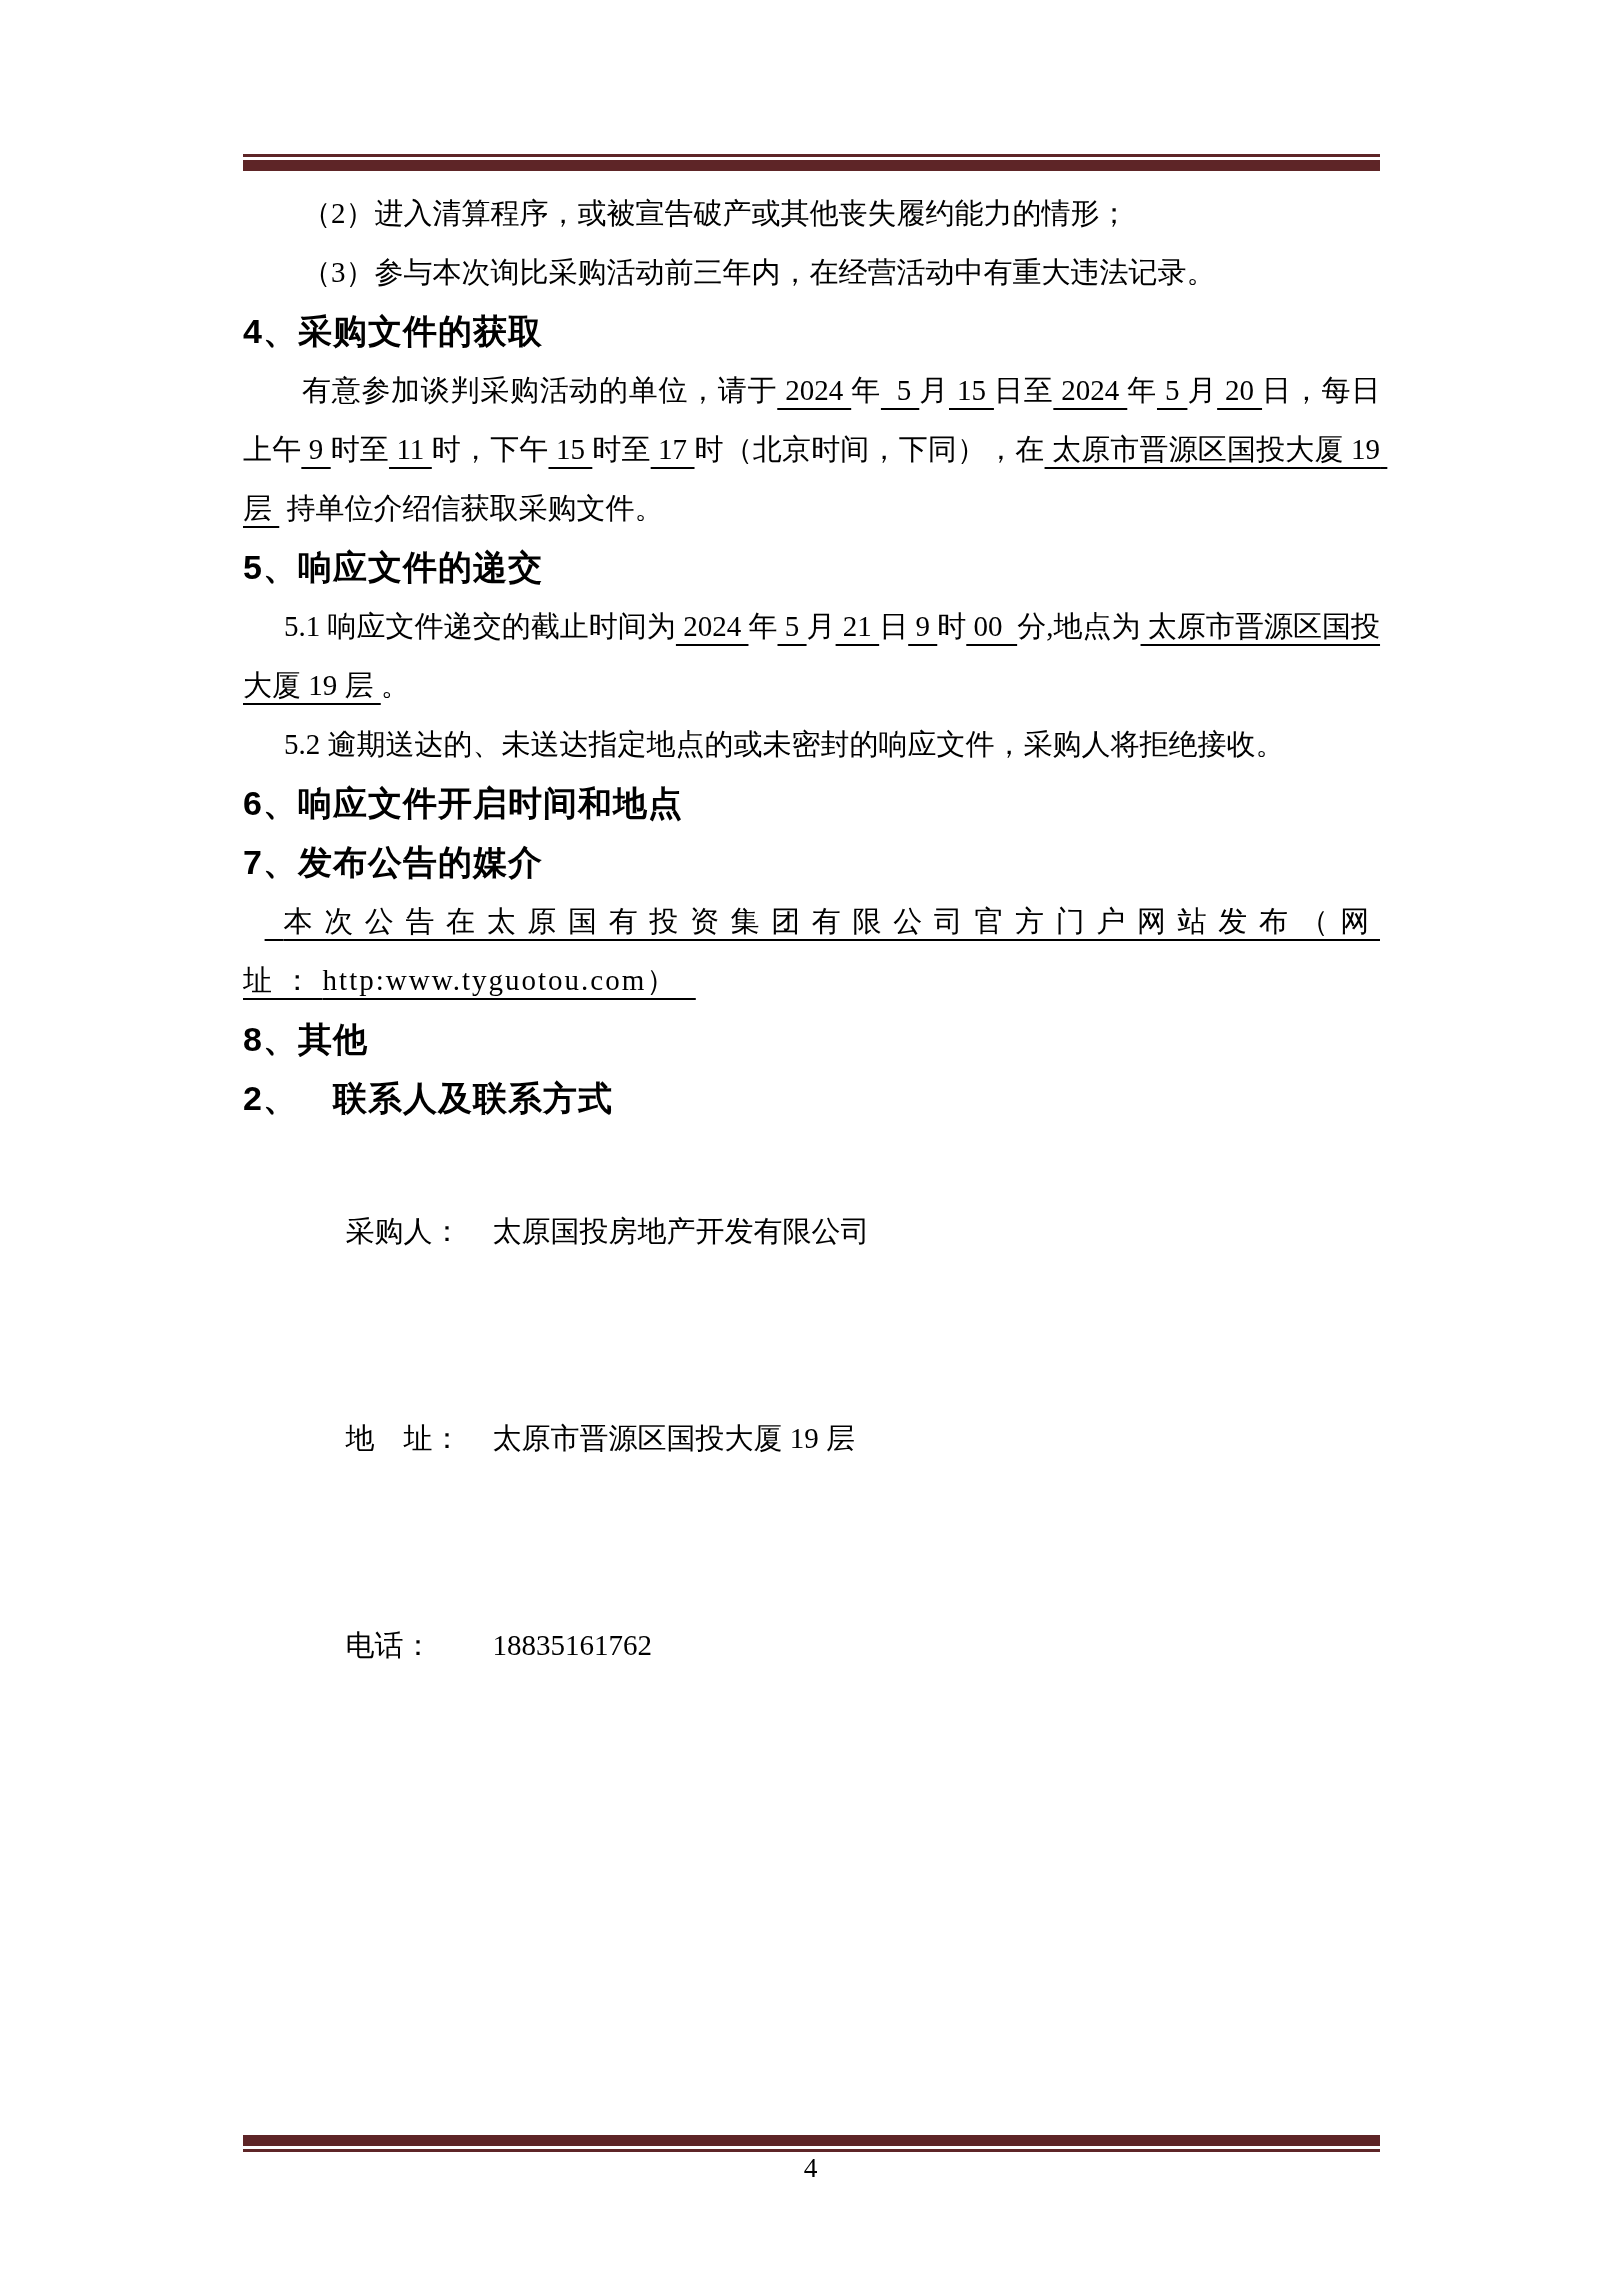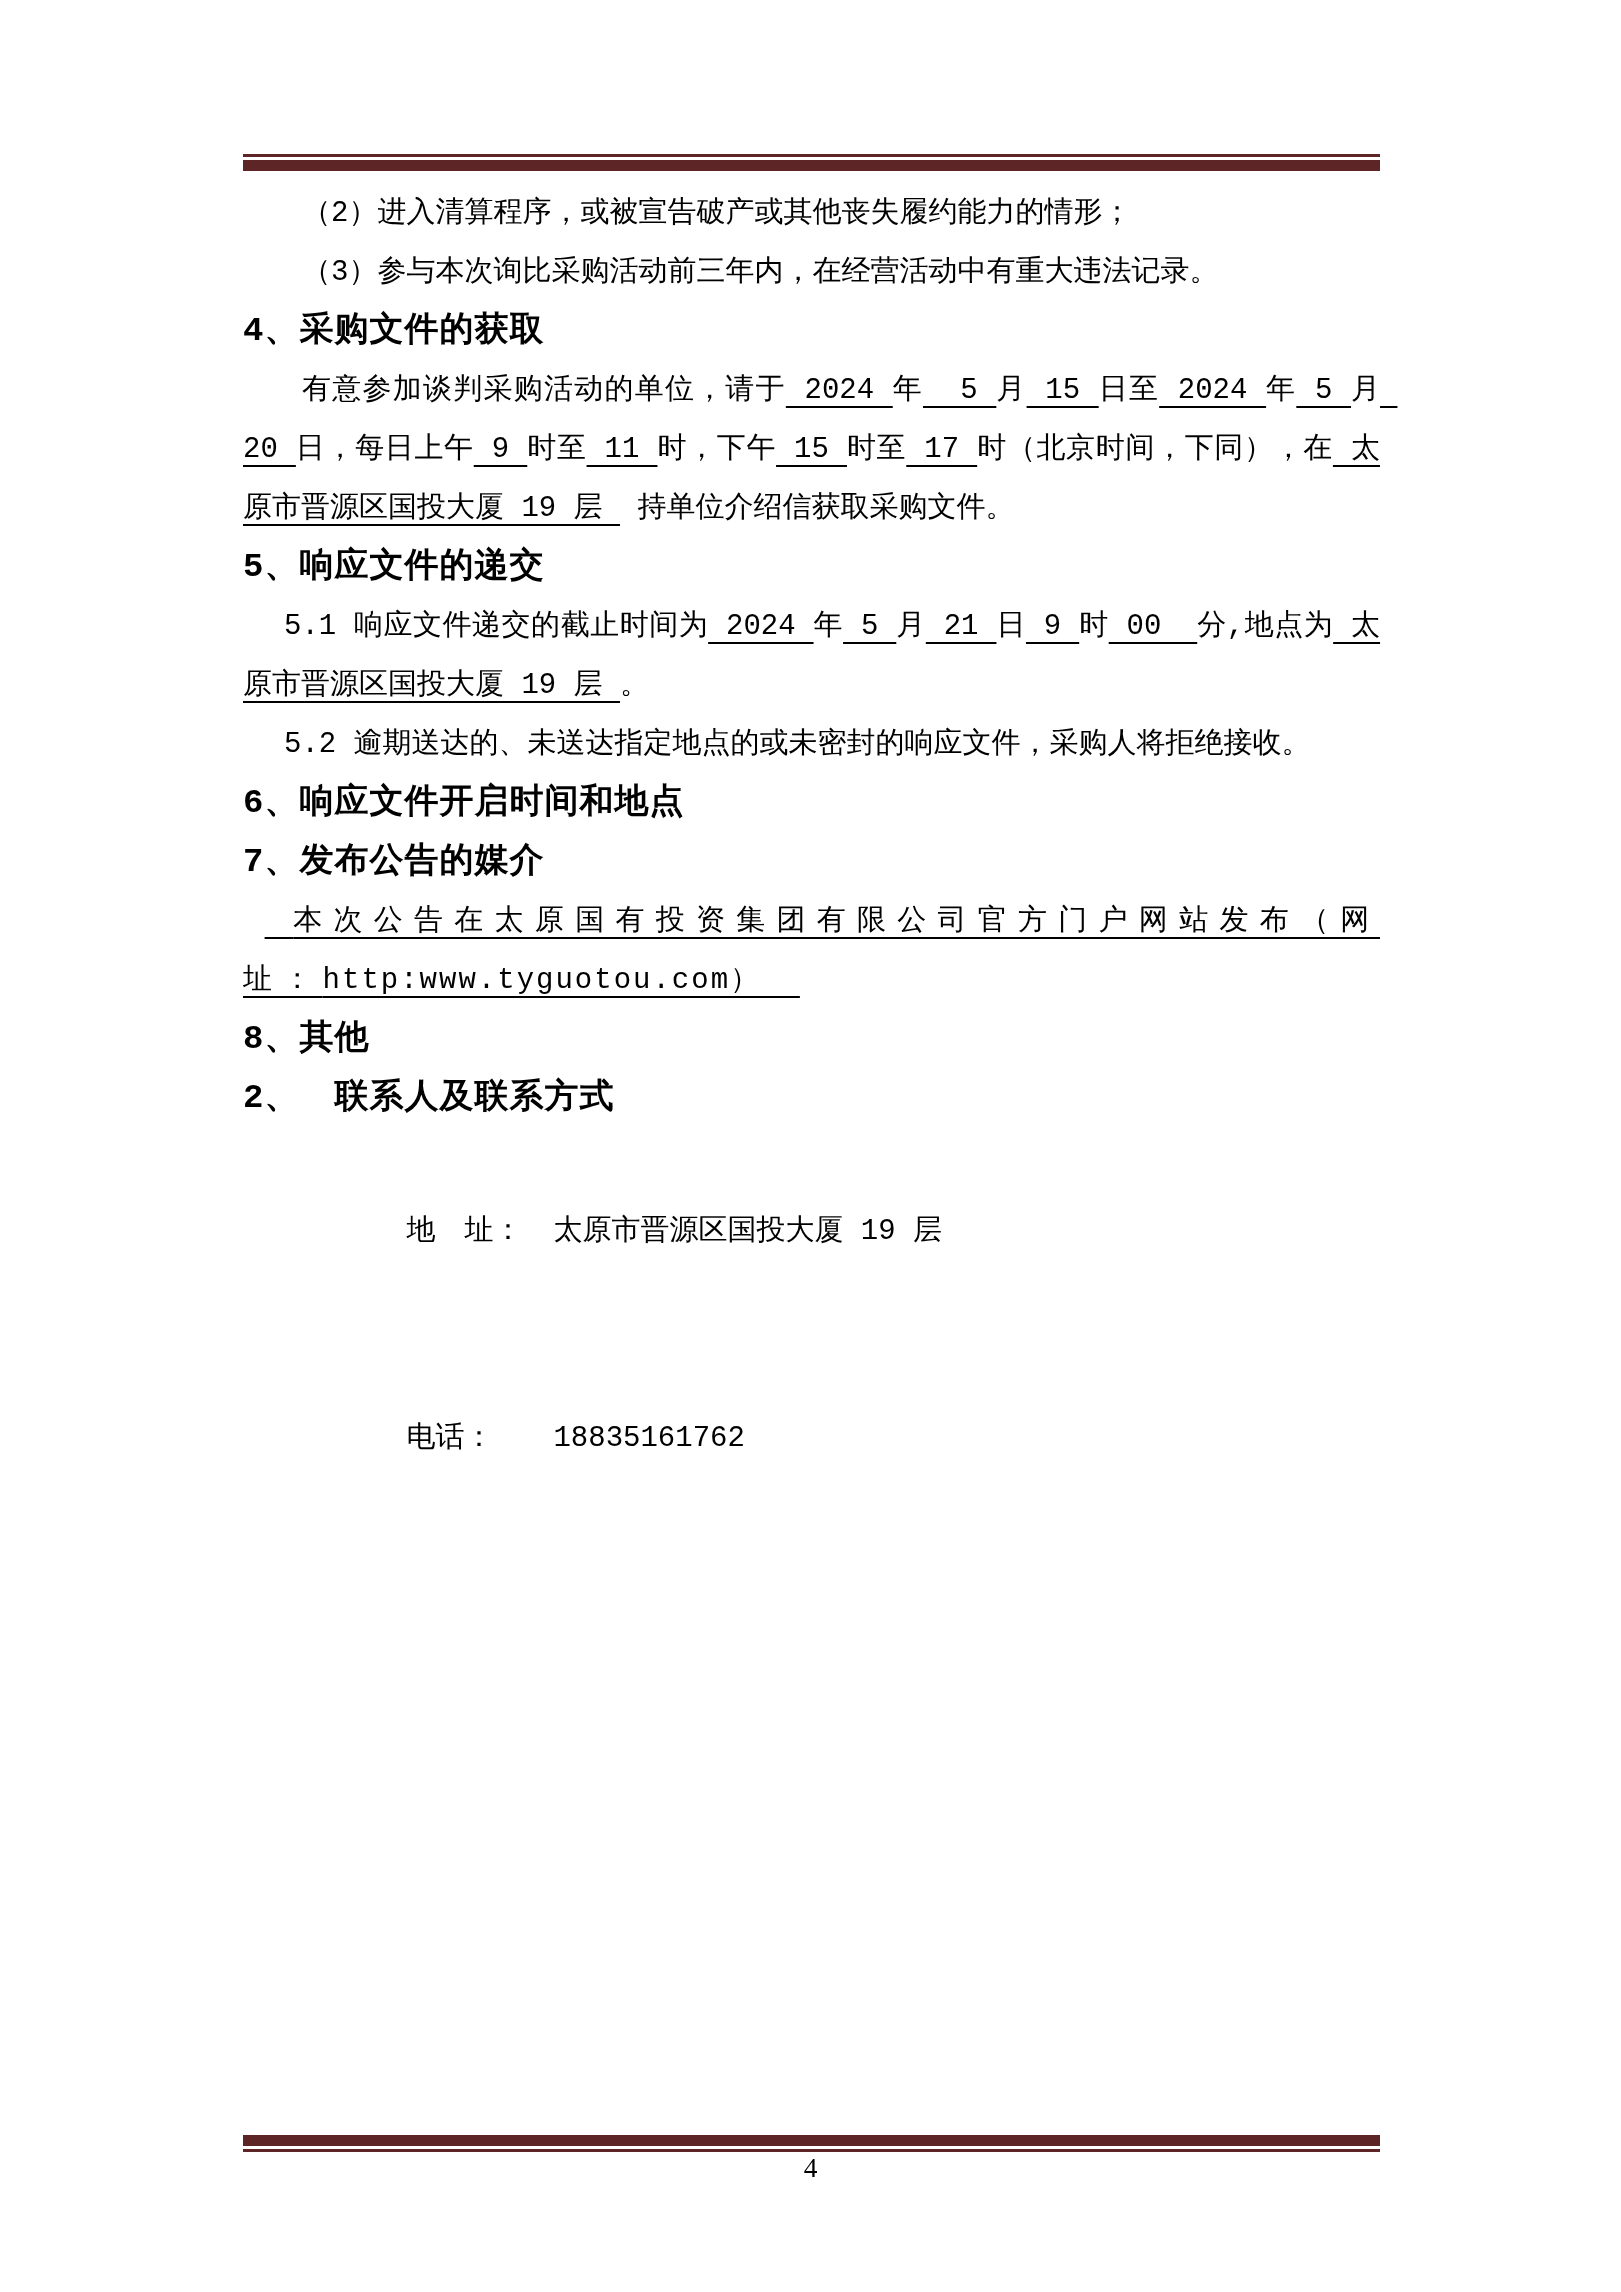--- a/index.html
+++ b/index.html
@@ -19,21 +19,21 @@
   .rule-bottom { top: 2135px; }
   .rule-bottom .thick { height: 10.8px; background: var(--rule); margin-bottom: 2.9px; }
   .rule-bottom .thin  { height: 2.9px;  background: var(--rule); }
 
   .content {
     position: absolute;
     left: 243px;
     top: 184px;
     width: 1137px;
   }
-  .content p { margin: 0; font-family: Liberation Mono, monospace; }
+  .content p { margin: 0; }
   .body {
     font: 29px/59px "Liberation Serif", "DejaVu Serif", serif;
     text-align: justify;
     white-space: pre-wrap;
     word-break: break-word;
   }
   .heading {
     font: 700 34px/59px "Liberation Sans", "DejaVu Sans", sans-serif;
     white-space: pre-wrap;
     letter-spacing: 1px;
@@ -82,20 +82,23 @@
     <p class="heading"><span>5、响应文件的递交</span></p>
     <p class="body ind15"><span>5.1 响应文件递交的截止时间为</span><span class="u"> 2024 </span><span>年</span><span class="u"> 5 </span><span>月</span><span class="u"> 21 </span><span>日</span><span class="u"> 9 </span><span>时</span><span class="u"> 00  </span><span>分,地点为</span><span class="u"> 太原市晋源区国投大厦 19 层 </span><span>。</span></p>
     <p class="body ind15"><span>5.2 逾期送达的、未送达指定地点的或未密封的响应文件，采购人将拒绝接收。</span></p>
     <p class="heading"><span>6、响应文件开启时间和地点</span></p>
     <p class="heading"><span>7、发布公告的媒介</span></p>
     <p class="body ind08"><span class="u spread"> 本次公告在太原国有投资集团有限公司官方门户网站发布（网址：</span><span class="u urlish">http:www.tyguotou.com）&nbsp;&nbsp;</span></p>
     <p class="heading"><span>8、其他</span></p>
     <p class="heading"><span>2、　联系人及联系方式</span></p>
 
     <p class="contact">
+      <span class="c-label">采购人：</span><span class="c-value">太原国投房地产开发有限公司</span>
+    </p>
+    <p class="contact">
       <span class="c-label">地　址：</span><span class="c-value">太原市晋源区国投大厦 19 层</span>
     </p>
     <p class="contact">
       <span class="c-label">电话：</span><span class="c-value">18835161762</span>
     </p>
     <p class="contact">
       <span class="c-value"></span>
     </p>
   </main>
 

